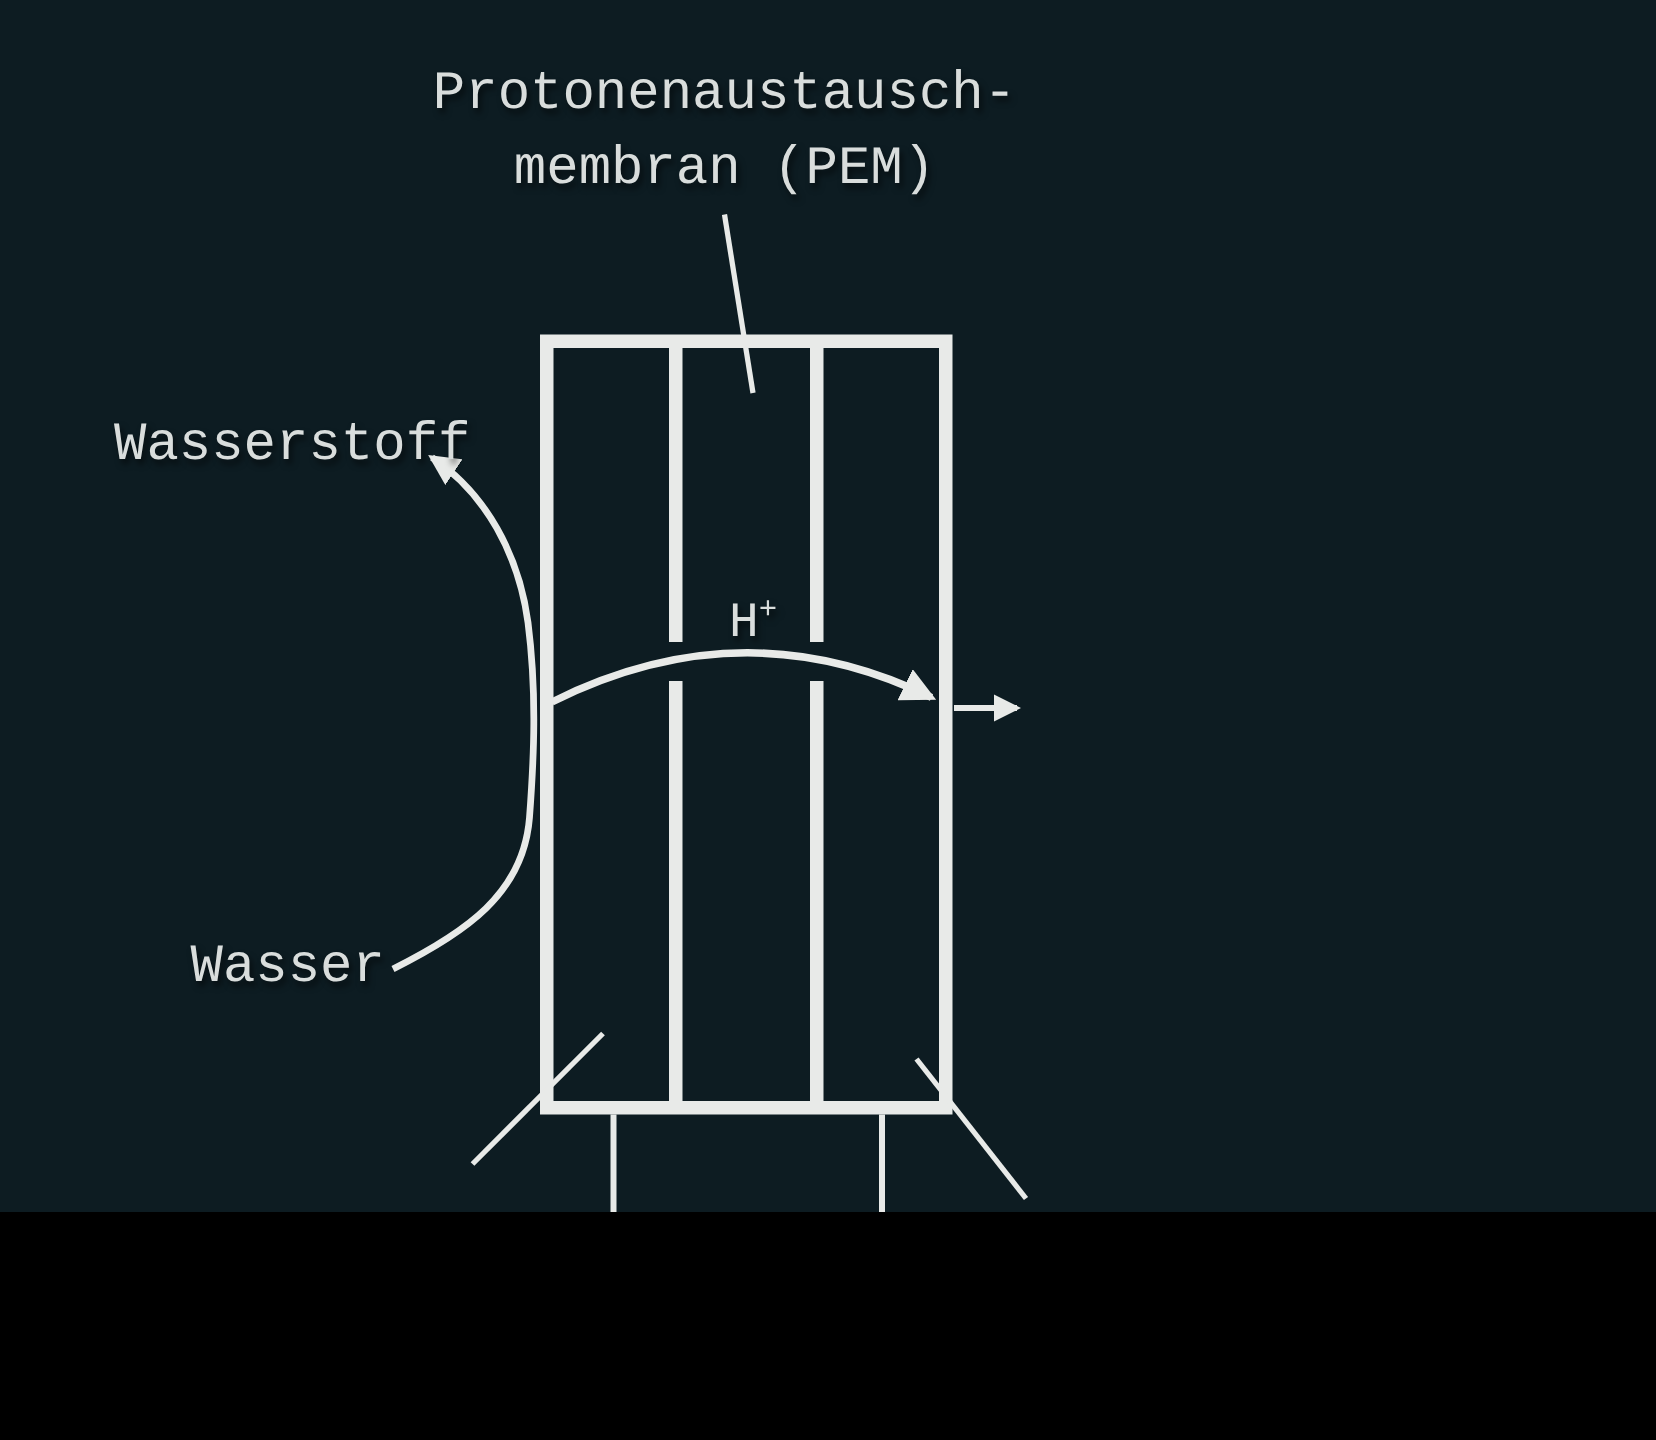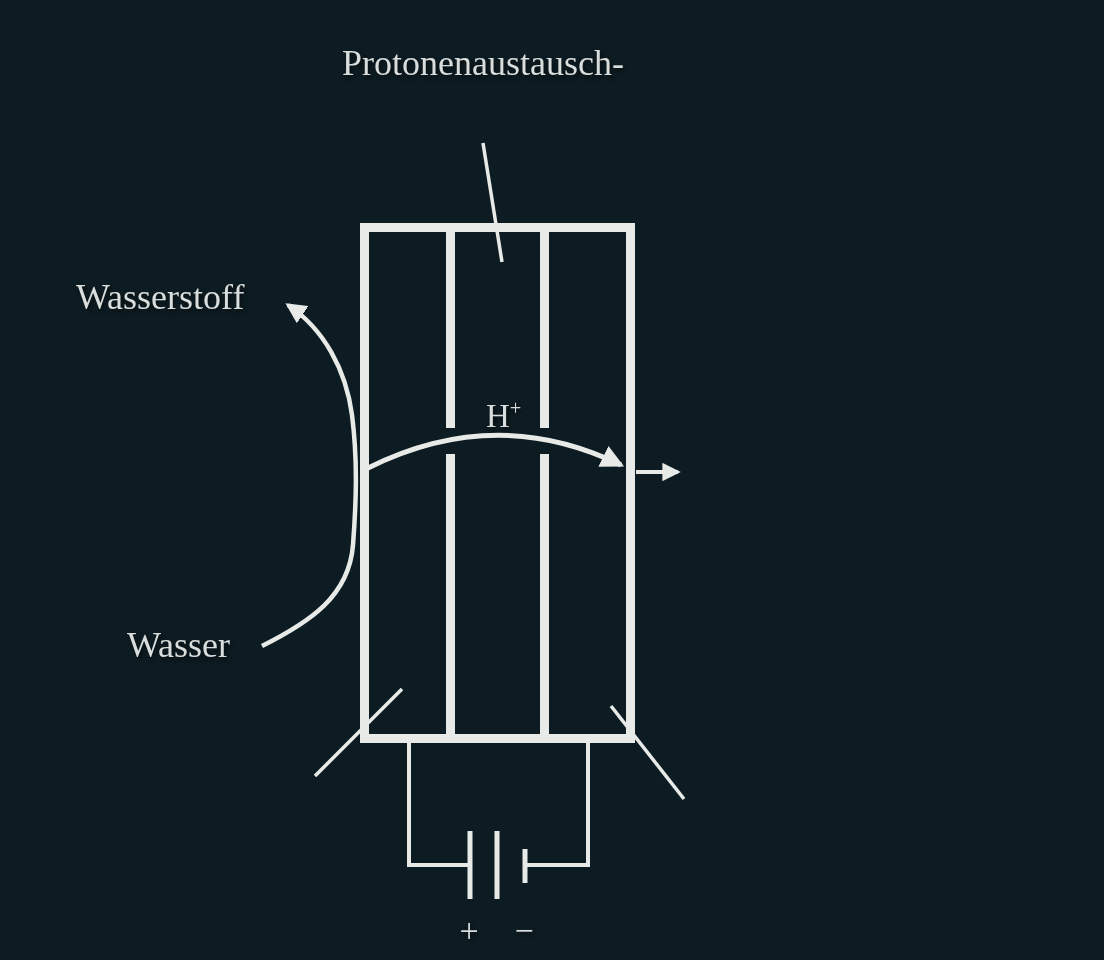--- a/index.html
+++ b/index.html
@@ -3,24 +3,24 @@
 <meta charset="utf-8">
 <style>
   :root{
     --bg:#0d1c22;
     --line:#e8eae8;
     --text:#d9dddc;
   }
   html,body{margin:0;padding:0;background:#000;}
   #stage{
     position:relative;
-    width:1104px;height:960px;
+    width:1104px;height:808px;
     background:var(--bg);
     overflow:hidden;
-    font-family:Liberation Serif, serif;
+    font-family:Liberation Mono, monospace;
   }
   svg{position:absolute;left:0;top:0;}
   svg path, svg rect, svg line{stroke:var(--line);}
   svg .head{fill:var(--line);stroke:none;}
   .label{
     position:absolute;
     color:var(--text);
     font-size:36px;
     line-height:44px;
     white-space:nowrap;
@@ -67,20 +67,21 @@
       <path d="M409 743 V865 H468" stroke-width="4"></path>
       <path d="M588 743 V865 H527" stroke-width="4"></path>
       <path d="M470 831 V899" stroke-width="5"></path>
       <path d="M497 831 V899" stroke-width="5"></path>
       <path d="M525 849 V883" stroke-width="5"></path>
     </g>
   </svg>
 
   <div class="label multiline centered" style="left:283px;top:38px;width:400px">
     <div>Protonenaustausch-</div>
+    <div>membran (PEM)</div>
   </div>
 
   <div class="label" style="left:76px;top:275px">Wasserstoff</div>
 
   <div class="label" style="left:486px;top:386px;font-size:33px">
     <span>H</span><sup>+</sup>
   </div>
 
 
   <div class="label" style="left:127px;top:623px">Wasser</div>

